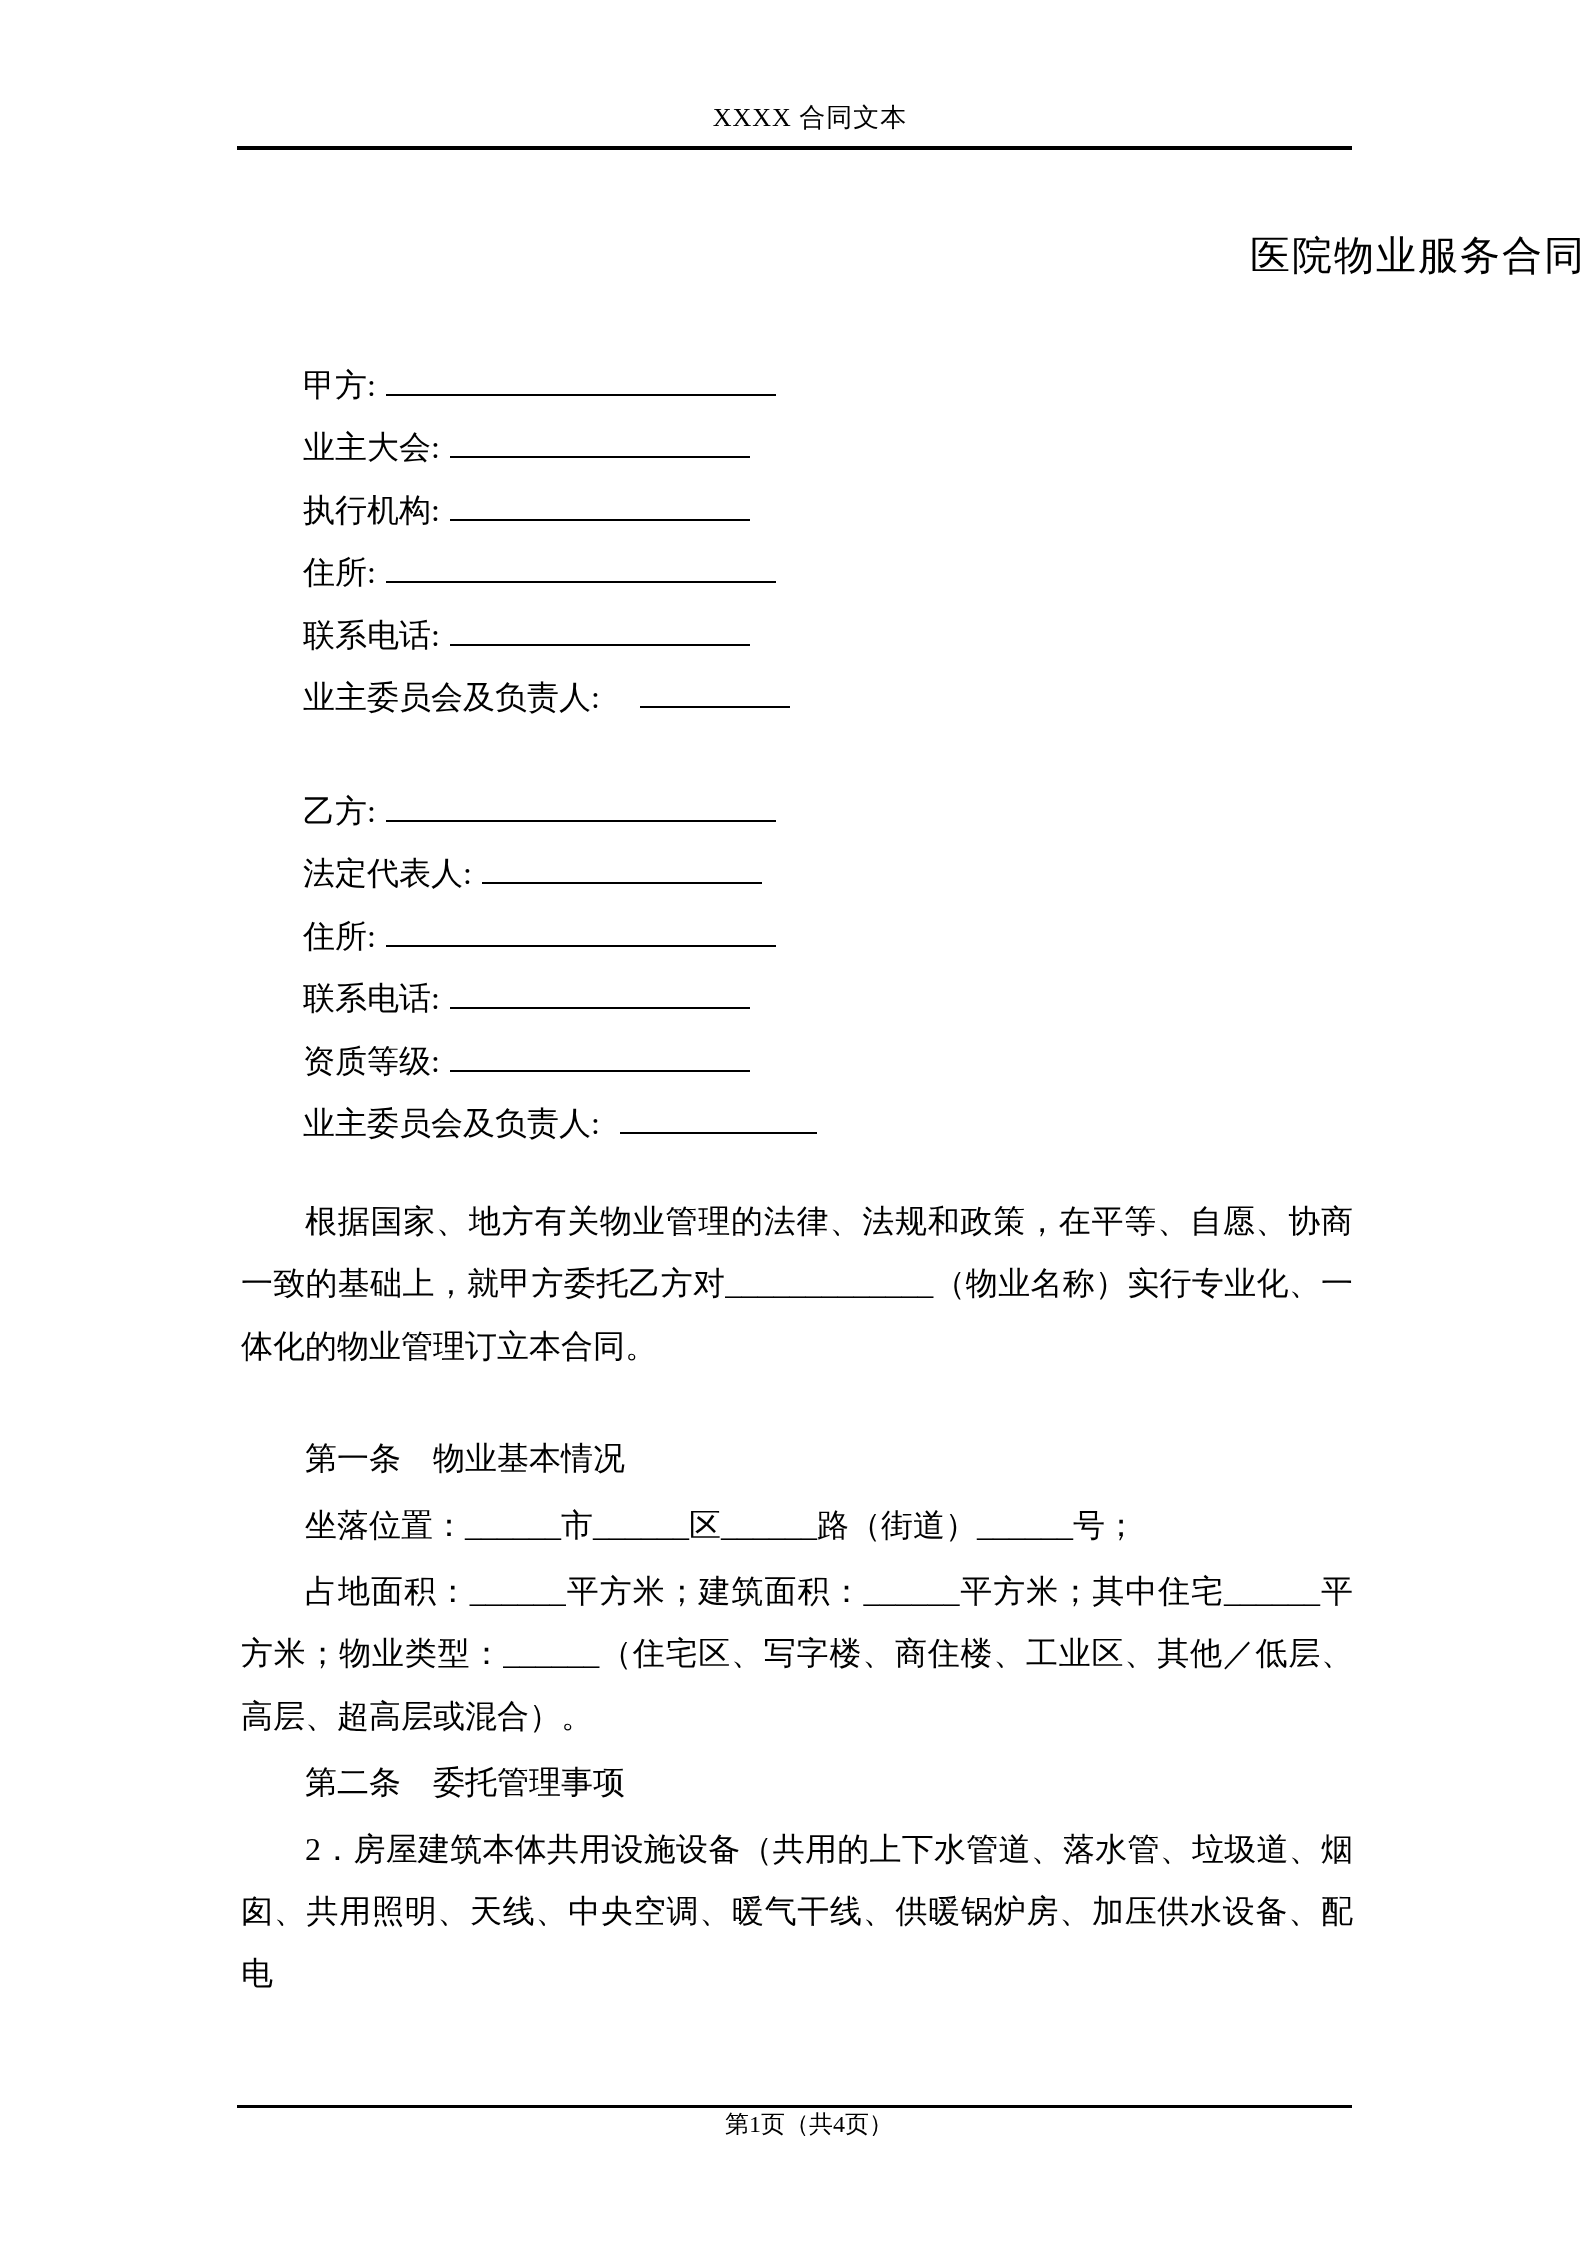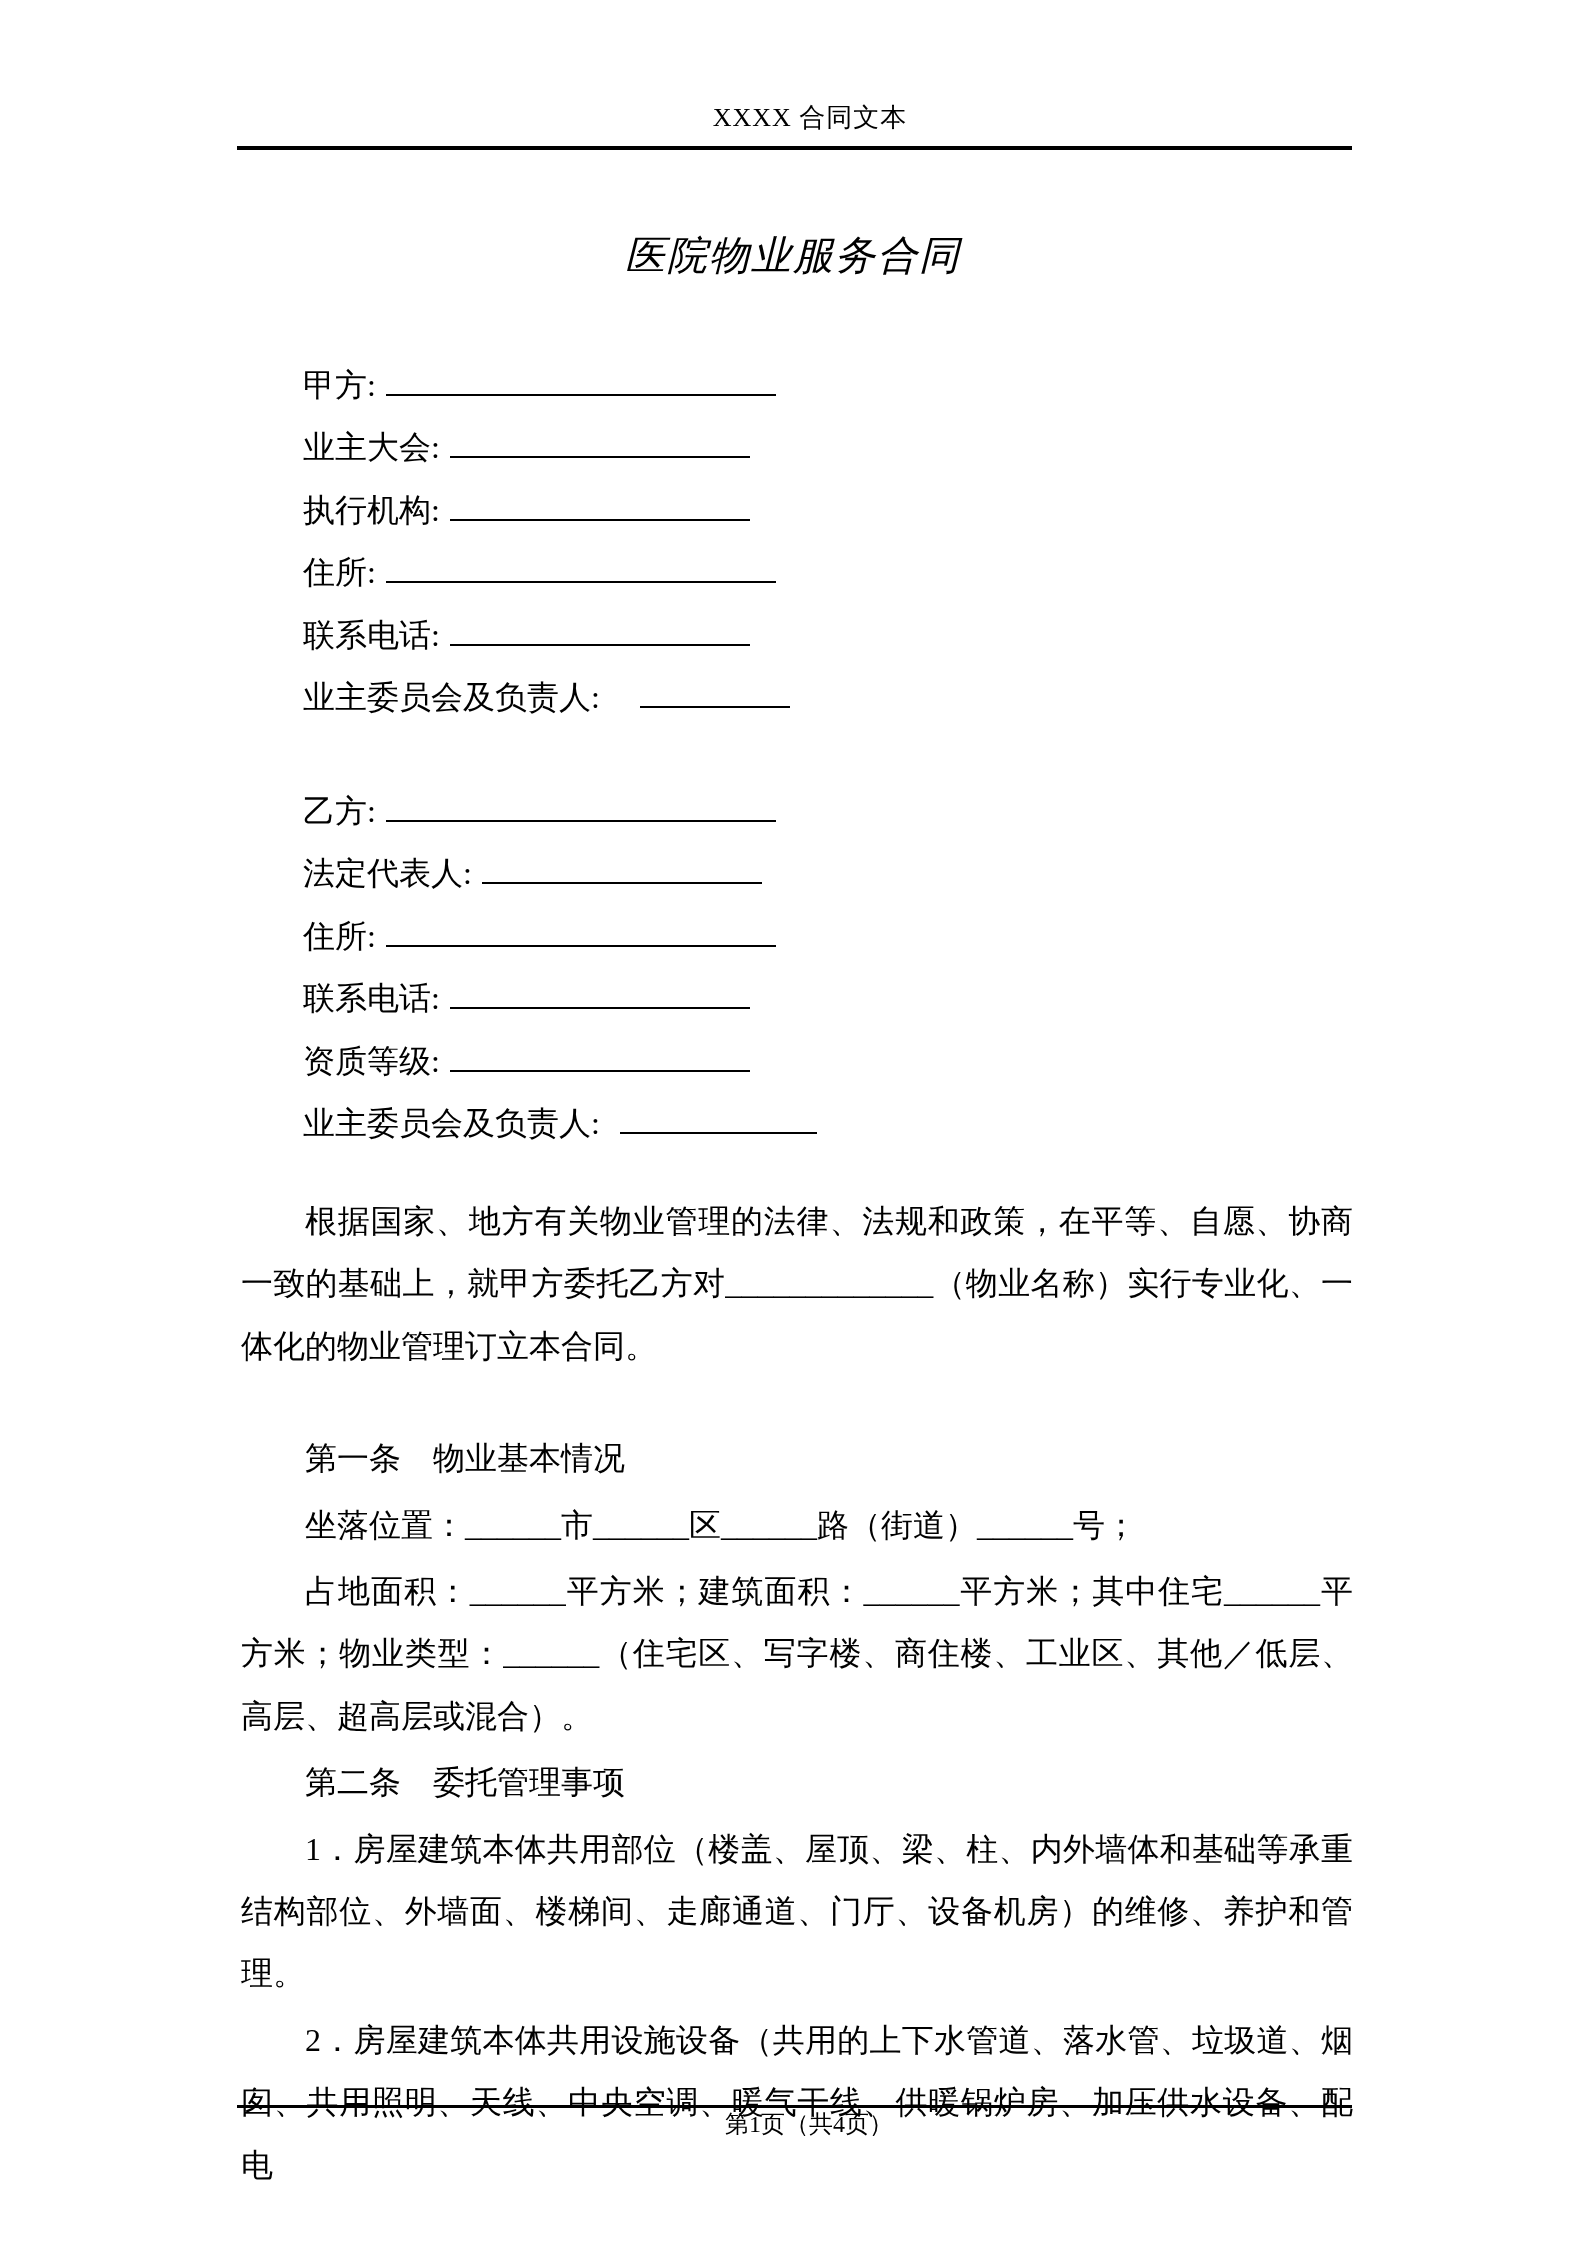--- a/index.html
+++ b/index.html
@@ -16,23 +16,22 @@
     position:absolute;top:102px;left:0;width:100%;
     text-align:center;font-size:26px;line-height:31px;
     letter-spacing:1px;
     margin-left:17px;
   }
   .rule{position:absolute;left:237px;width:1115px;background:#000;}
   .header-rule{top:146px;height:4px;}
   .footer-rule{top:2105px;height:3px;}
   .doc-title{
     position:absolute;top:230px;left:0;width:100%;
-    text-align:center;font-size:40px;line-height:52px;
+    text-align:right;font-size:40px;line-height:52px;
     letter-spacing:2px;
-    font-style:italic;
   }
   .fields{position:absolute;left:303px;}
   .fields-a{top:354px;}
   .fields-b{top:780px;}
   .field-row{
     height:62.4px;line-height:62.4px;
     font-size:32px;white-space:nowrap;
   }
   .fill{
     display:inline-block;
@@ -113,20 +112,19 @@
     </div>
   </div>
 
   <div class="body-text">
     <p>根据国家、地方有关物业管理的法律、法规和政策，在平等、自愿、协商一致的基础上，就甲方委托乙方对_____________（物业名称）实行专业化、一体化的物业管理订立本合同。</p>
     <div class="spacer"></div>
     <p>第一条　物业基本情况</p>
     <p>坐落位置：______市______区______路（街道）______号；</p>
     <p>占地面积：______平方米；建筑面积：______平方米；其中住宅______平方米；物业类型：______（住宅区、写字楼、商住楼、工业区、其他／低层、高层、超高层或混合）。</p>
     <p>第二条　委托管理事项</p>
-    <p>1．房屋建筑本体共用部位（楼盖、屋顶、梁、柱、内外墙体和基础等承重结构部位、外墙面、楼梯间、走廊通道、门厅、设备机房）的维修、养护和管理。</p>
     <p>2．房屋建筑本体共用设施设备（共用的上下水管道、落水管、垃圾道、烟囱、共用照明、天线、中央空调、暖气干线、供暖锅炉房、加压供水设备、配电</p>
   </div>
 
   <div class="rule footer-rule"></div>
   <div class="footer-label">第1页（共4页）</div>
 
 </div>
 
 </body></html>

